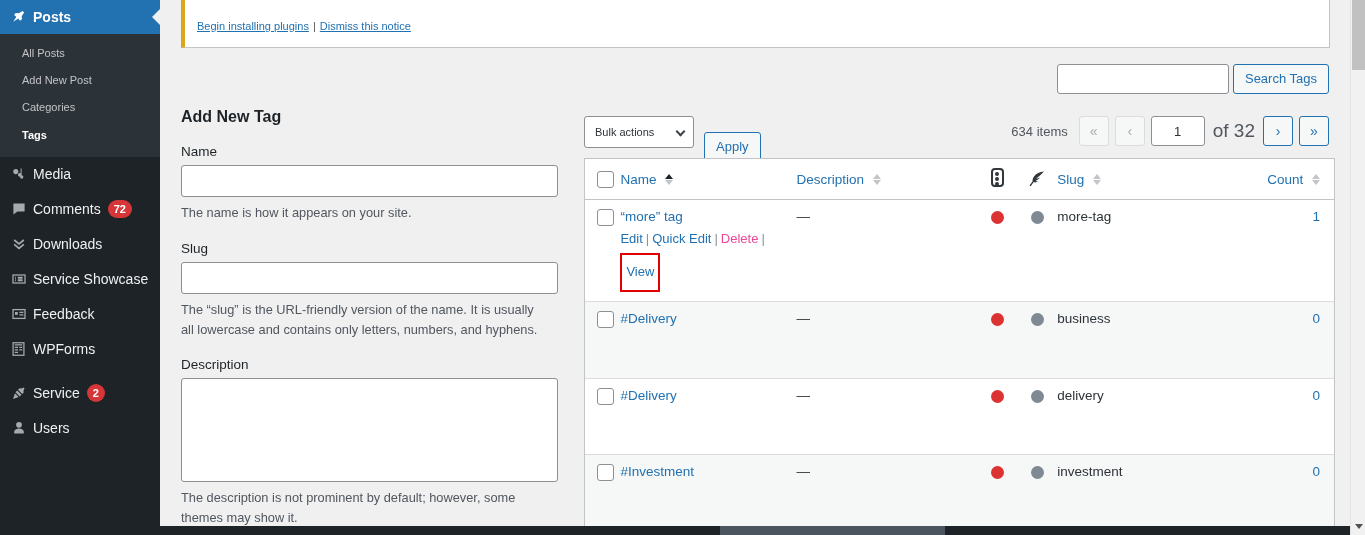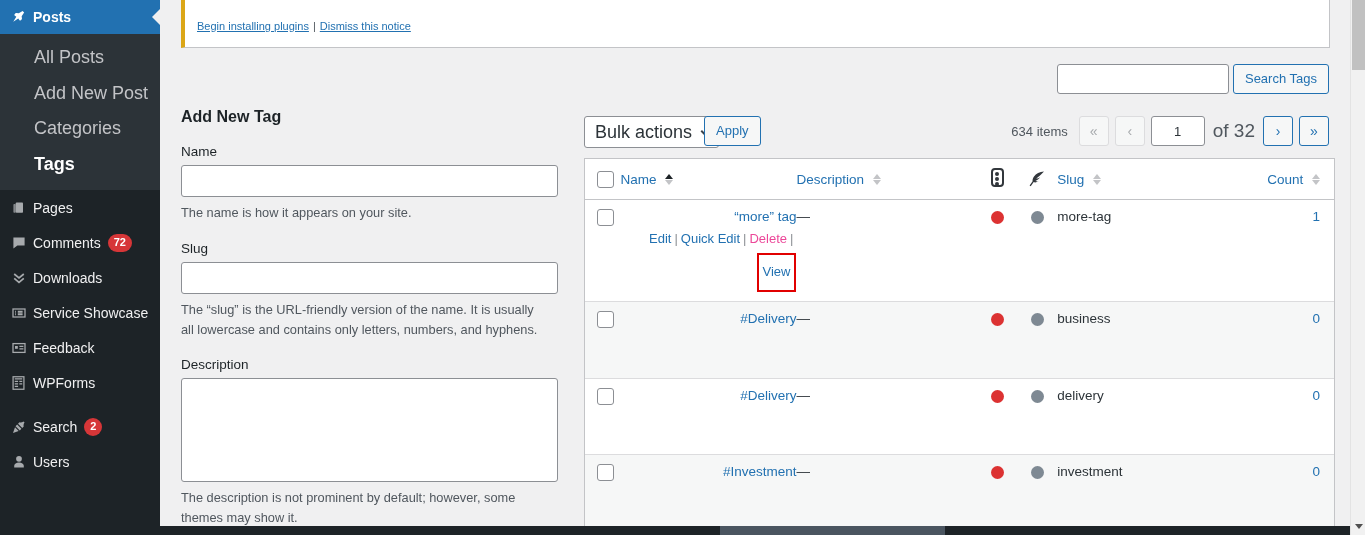--- a/index.html
+++ b/index.html
@@ -23,21 +23,21 @@
   }
   .menu-top .arrow {
     position: absolute; right: 0; top: 50%; transform: translateY(-50%);
     width: 0; height: 0;
     border-top: 8px solid transparent; border-bottom: 8px solid transparent;
     border-right: 8px solid #f0f0f1;
   }
   .menu-top .ic { width: 22px; display: inline-block; font-size: 15px; line-height: 1; }
   .submenu { background: #2c3338; padding: 6px 0 8px 0; }
   .submenu-item {
-    font-size: 18px; color: #c3c4c7; padding: 7px 0 7px 34px; line-height: 1.2;
+    font-size: 11px; color: #c3c4c7; padding: 7px 0 7px 22px; line-height: 1.2;
     white-space: nowrap;
   }
   .submenu-item.current { color: #fff; font-weight: 700; }
   .menu-item {
     display: flex; align-items: center; height: 35px;
     padding-left: 11px; font-size: 14px; color: #f0f0f1; white-space: nowrap;
   }
   .menu-item .ic {
     width: 22px; display: inline-flex; align-items: center; justify-content: flex-start;
     color: #a7aaad; flex: 0 0 22px;
@@ -111,28 +111,28 @@
     border: 1px solid #8c8f94; border-radius: 3px; background: #f6f7f7;
   }
 
   .tablenav {
     position: absolute; left: 424px; top: 116px; right: 30px; height: 32px;
   }
   .bulk-select {
     position: absolute; left: 0; top: 0;
     height: 32px; min-width: 110px; padding: 0 26px 0 10px;
     border: 1px solid #8c8f94; border-radius: 3px; background: #fff;
-    font-size: 18px; color: #2c3338; line-height: 30px; cursor: pointer;
+    font-size: 11px; color: #2c3338; line-height: 30px; cursor: pointer;
   }
   .bulk-select .chev {
     position: absolute; right: 9px; top: 11px;
     width: 7px; height: 7px; border-right: 2px solid #3c434a; border-bottom: 2px solid #3c434a;
     transform: rotate(45deg);
   }
-  .apply-btn { position: absolute; left: 120px; top: 0; }
+  .apply-btn { position: absolute; left: 120px; top: 16px; }
 
   .pager { position: absolute; right: 6px; top: 0; display: flex; align-items: center; gap: 6px; }
   .pager-count { font-size: 13px; color: #50575e; margin-right: 5px; }
   .pg-btn {
     width: 30px; height: 30px; border: 1px solid #2271b1; border-radius: 3px;
     background: #f6f7f7; color: #2271b1; font-size: 14px; line-height: 28px;
     text-align: center; cursor: pointer;
   }
   .pg-btn.disabled { border-color: #dcdcde; color: #a7aaad; background: #f6f7f7; cursor: default; }
   .pg-input {
@@ -153,21 +153,21 @@
     font-size: 13.5px; color: #2271b1; font-weight: 400; text-align: left;
     padding: 9px 0 9px 0; border-bottom: 1px solid #c3c4c7; vertical-align: middle;
     white-space: nowrap;
   }
   table.tags-table td {
     font-size: 13.5px; padding: 9px 0; vertical-align: top; color: #2c3338;
     border-top: 1px solid #dcdcde;
   }
   tr.alt td { background: #f6f7f7; }
   .col-cb { width: 36px; padding-left: 12px !important; }
-  .col-name { width: 185px; text-align: right; }
+  .col-name { width: 185px; }
   .col-desc { width: 190px; }
   .col-seo { width: 42px; text-align: center !important; }
   .col-read { width: 42px; text-align: center !important; }
   .col-slug { width: 200px; }
   .col-count { width: 90px; text-align: right !important; padding-right: 14px !important; }
 
   .cb {
     width: 17px; height: 17px; border: 1px solid #8c8f94; border-radius: 3px;
     background: #fff; display: inline-block; cursor: pointer; vertical-align: middle;
   }
@@ -248,30 +248,31 @@
       <span class="arrow"></span>
     </div>
 
     <div class="submenu">
       <div class="submenu-item">All Posts</div>
       <div class="submenu-item">Add New Post</div>
       <div class="submenu-item">Categories</div>
       <div class="submenu-item current">Tags</div>
     </div>
 
-
     <div class="menu-item">
       <span class="ic">
         <svg width="16" height="16" viewBox="0 0 20 20" fill="#a7aaad">
-            <rect x="6" y="3" width="9" height="13" rx="1"></rect>
-            <rect x="3" y="5" width="3" height="11" rx="1" opacity=".75"></rect>
-          </svg>
-      </span>
-      <span>Pages</span>
-    </div>
+            <circle cx="6" cy="7" r="3.2"></circle>
+            <path d="M12 3h1.3v8.2a2.3 2.3 0 11-1.3-2V3z"></path>
+            <circle cx="13.4" cy="13.8" r="2.1"></circle>
+          </svg>
+      </span>
+      <span>Media</span>
+    </div>
+
 
     <div class="menu-item">
       <span class="ic">
         <svg width="16" height="16" viewBox="0 0 20 20" fill="#a7aaad">
             <path d="M3 3h14v10H8l-5 4v-4H3z"></path>
           </svg>
       </span>
       <span>Comments</span>
       <span class="badge">72</span>
     </div>
@@ -318,21 +319,21 @@
 
     <div class="menu-sep"></div>
 
 
     <div class="menu-item">
       <span class="ic">
         <svg width="16" height="16" viewBox="0 0 20 20" fill="#a7aaad">
             <path d="M15.5 3c-1.2 1.2-3.4 1.6-5 1.1L8.8 5.9l5.3 5.3 1.8-1.7c-.5-1.6-.1-3.8 1.1-5L15.5 3zM7.7 7l-2 2 5.3 5.3 2-2L7.7 7zM5 10.4L2.5 17.5 9.6 15 5 10.4z"></path>
           </svg>
       </span>
-      <span>Search</span>
+      <span>Service</span>
       <span class="badge">2</span>
     </div>
 
     <div class="menu-item">
       <span class="ic">
         <svg width="16" height="16" viewBox="0 0 20 20" fill="#a7aaad">
             <circle cx="10" cy="6" r="3.6"></circle>
             <path d="M10 10.6c-3.3 0-6 1.9-6 4.2V17h12v-2.2c0-2.3-2.7-4.2-6-4.2z"></path>
           </svg>
       </span>

